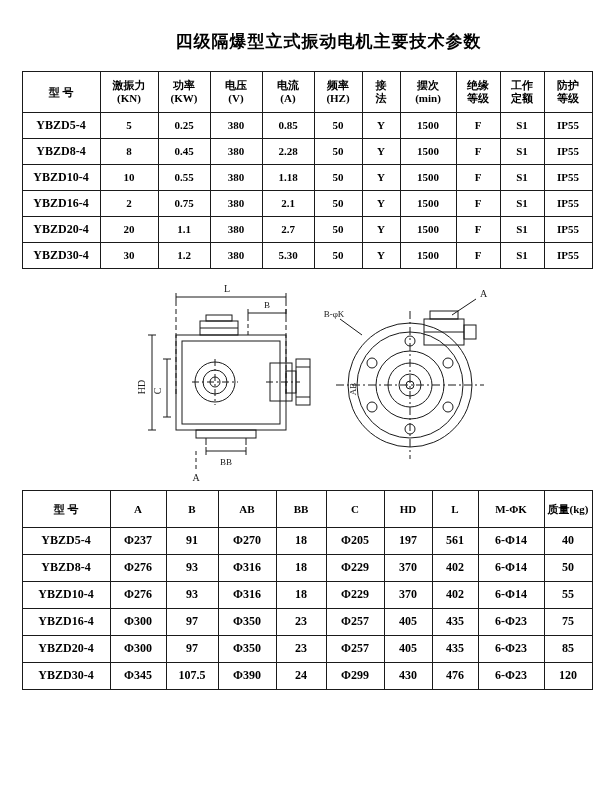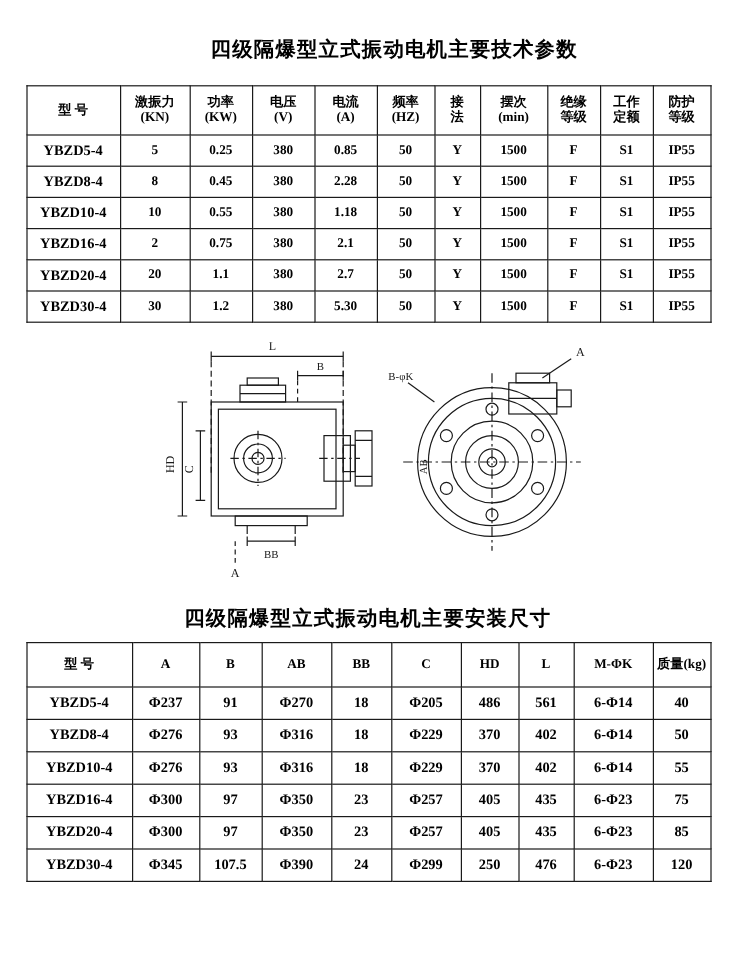--- a/index.html
+++ b/index.html
@@ -309,21 +309,20 @@
         <line x1="196" y1="176" x2="196" y2="196" stroke-dasharray="4 3"></line>
         <text x="196" y="206" font-size="10" fill="#1a1a1a" stroke="none" font-family="'Liberation Serif',serif" text-anchor="middle">A</text>
 
         <rect x="296" y="84" width="14" height="46"></rect>
         <line x1="296" y1="92" x2="310" y2="92"></line>
         <line x1="296" y1="122" x2="310" y2="122"></line>
       </g>
     </svg>
   </div>
 
-  <div class="title" id="title2">四级隔爆型立式振动电机主要安装尺寸</div>
 
   <div class="tbl2-wrap">
     <table class="spec tbl2">
       <colgroup>
         <col style="width:88px">
         <col style="width:56px">
         <col style="width:52px">
         <col style="width:58px">
         <col style="width:50px">
         <col style="width:58px">
@@ -347,21 +346,21 @@
         </tr>
       </thead>
       <tbody>
         <tr>
           <td class="model">YBZD5-4</td>
           <td>Φ237</td>
           <td>91</td>
           <td>Φ270</td>
           <td>18</td>
           <td>Φ205</td>
-          <td>486</td>
+          <td>197</td>
           <td>561</td>
           <td>6-Φ14</td>
           <td>40</td>
         </tr>
         <tr>
           <td class="model">YBZD8-4</td>
           <td>Φ276</td>
           <td>93</td>
           <td>Φ316</td>
           <td>18</td>
@@ -407,21 +406,21 @@
           <td>6-Φ23</td>
           <td>85</td>
         </tr>
         <tr>
           <td class="model">YBZD30-4</td>
           <td>Φ345</td>
           <td>107.5</td>
           <td>Φ390</td>
           <td>24</td>
           <td>Φ299</td>
-          <td>250</td>
+          <td>430</td>
           <td>476</td>
           <td>6-Φ23</td>
           <td>120</td>
         </tr>
       </tbody>
     </table>
   </div>
 
 </div>
 

